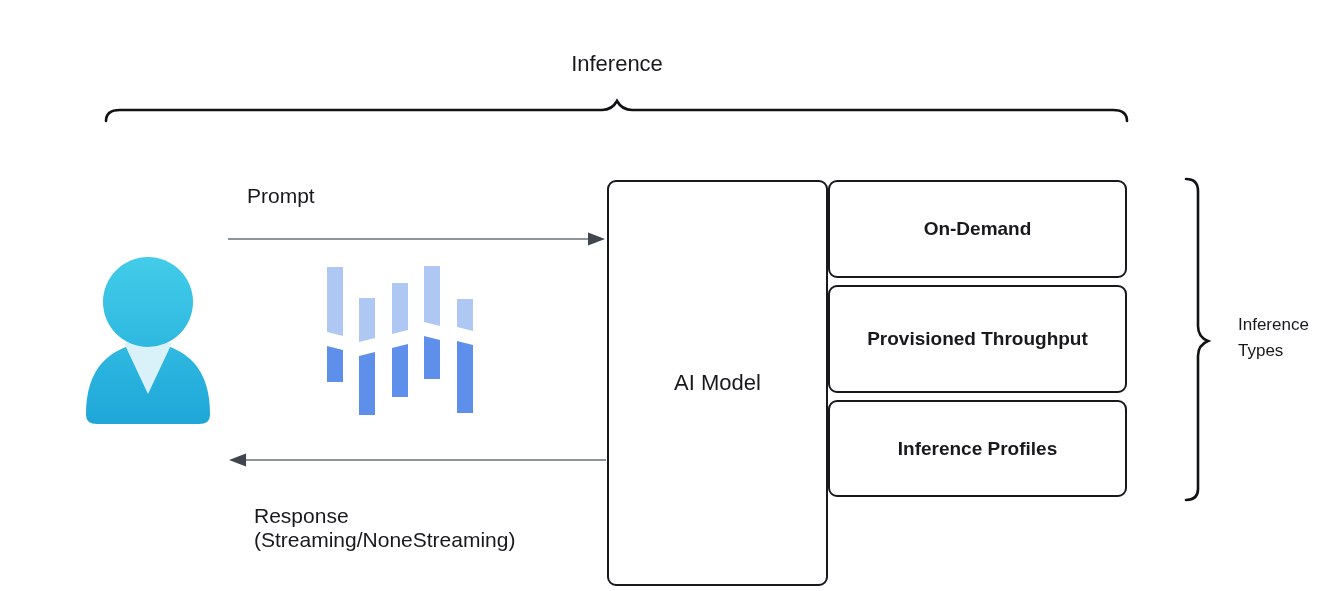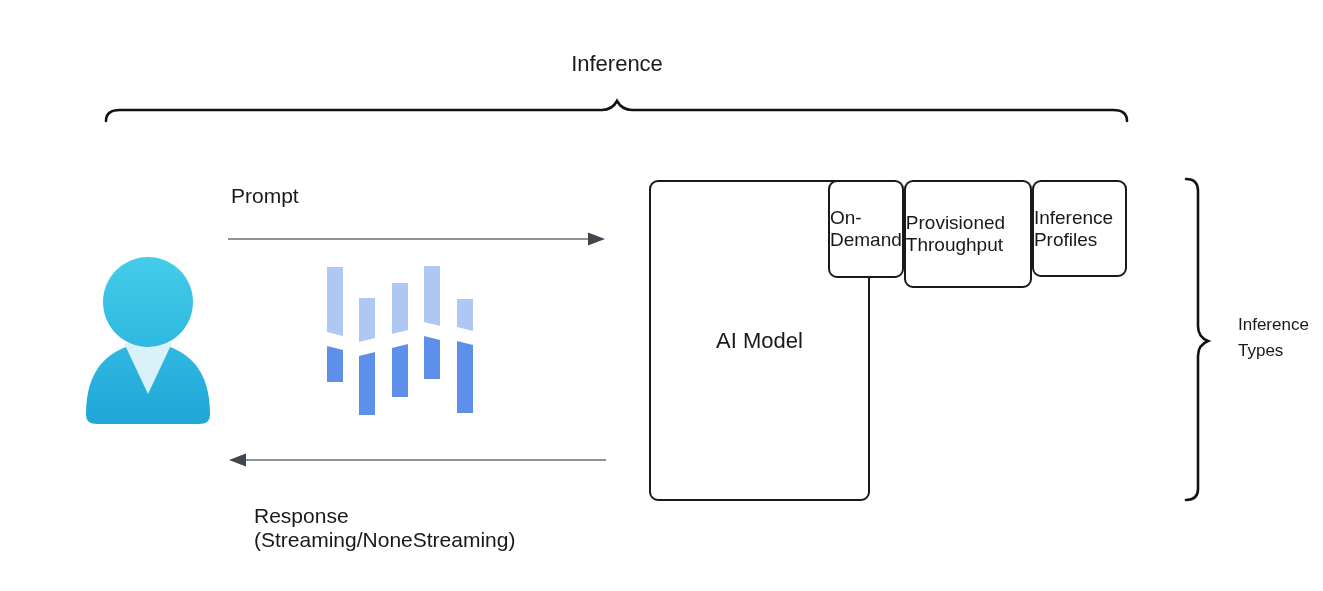--- a/index.html
+++ b/index.html
@@ -22,28 +22,28 @@
     background:var(--bg);
     font-family:"Liberation Sans", sans-serif;
     color:var(--text);
     overflow:hidden;
   }
   .overlay{position:absolute;left:0;top:0;width:1323px;height:591px;pointer-events:none;}
   .lbl{position:absolute;font-size:21px;color:var(--text);white-space:nowrap;}
   .title{position:absolute;left:517px;top:51px;width:200px;text-align:center;font-size:22px;}
   .users-label{position:absolute;left:78px;top:429px;width:140px;text-align:center;font-size:21px;}
   .ai-box{
-    position:absolute;left:607px;top:180px;width:221px;height:321px;
+    position:absolute;left:607px;top:180px;width:221px;height:406px;
     box-sizing:border-box;border:2px solid var(--border);border-radius:9px;
-    background:#fff;display:flex;align-items:center;justify-content:center;margin-left:42px;
+    background:#fff;display:flex;align-items:center;justify-content:center;
   }
   .ai-box .box-label{font-size:22px;}
   .type-stack{
     position:absolute;left:828px;top:180px;width:299px;height:317px;
-    display:flex;flex-direction:row;justify-content:space-between;
+    display:flex;flex-direction:column;justify-content:space-between;font-weight:bold;
   }
   .type-box{
     box-sizing:border-box;border:2px solid var(--border);border-radius:9px;
     background:#fff;display:flex;align-items:center;justify-content:center;
   }
   .type-box .box-label{font-size:19px;}
   .tb-1{height:98px;}
   .tb-2{height:108px;}
   .tb-3{height:97px;}
   .types-group-label{
@@ -82,21 +82,21 @@
       <linearGradient id="ug" x1="0" y1="0" x2="0" y2="172" gradientUnits="userSpaceOnUse">
         <stop offset="0" style="stop-color:var(--user-top)"></stop>
         <stop offset="1" style="stop-color:var(--user-bottom)"></stop>
       </linearGradient>
     </defs>
     <path d="M8,160 Q8,95 70,88 Q132,95 132,160 L132,161 Q132,170 121,170 L19,170 Q8,170 8,161 Z" fill="url(#ug)"></path>
     <path d="M46,89 L94,89 L70,140 Z" fill="var(--user-collar)"></path>
     <circle cx="70" cy="48" r="45" fill="url(#ug)"></circle>
   </svg>
 
-  <div class="lbl" style="left:231px;top:184px;">Prompt</div>
+  <div class="lbl" style="left:247px;top:184px;">Prompt</div>
   <div class="lbl" style="left:254px;top:485px;margin-top:19px;">Response</div>
   <div class="lbl" style="left:254px;top:528px;">(Streaming/NoneStreaming)</div>
 
   <svg class="bars-icon" width="150" height="154" viewBox="0 0 150 154">
     <g fill="var(--bars-light)">
       <polygon points="2,5 18,5 18,74 2,70"></polygon>
       <polygon points="34,36 50,36 50,76 34,80"></polygon>
       <polygon points="67,21 83,21 83,68 67,72"></polygon>
       <polygon points="99,4 115,4 115,64 99,60"></polygon>
       <polygon points="132,37 148,37 148,69 132,65"></polygon>

